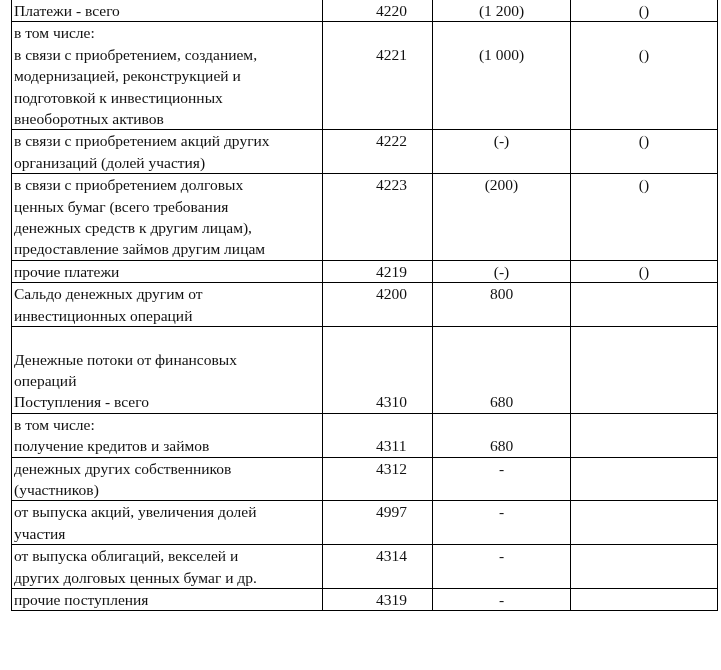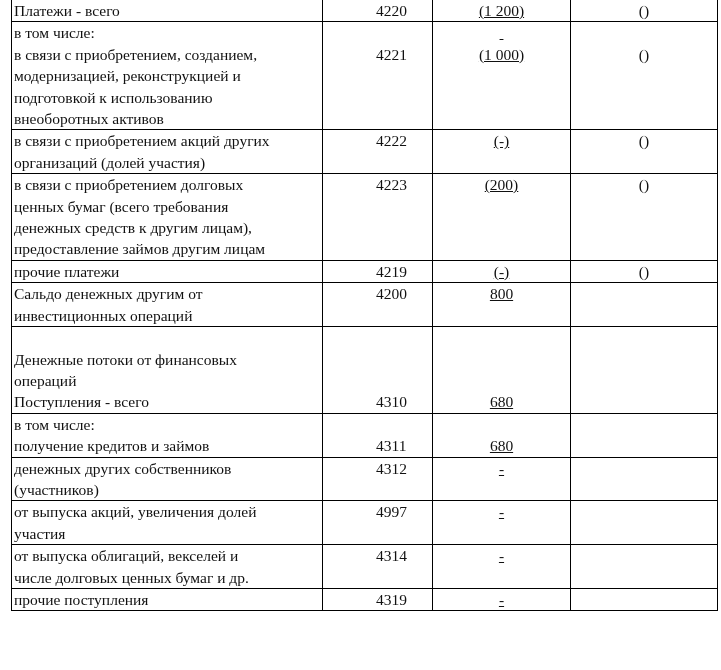--- a/index.html
+++ b/index.html
@@ -3,21 +3,21 @@
 <meta charset="utf-8">
 <style>
   html, body { margin:0; padding:0; background:#ffffff; }
   body { width:721px; height:670px; overflow:hidden; position:relative; }
   .doc { position:absolute; left:11px; top:-1px; }
   table { border-collapse:collapse; table-layout:fixed; width:706px;
     font-family:"Liberation Serif", "DejaVu Serif", serif; font-size:15.5px; color:#111; }
   col.c1 { width:311px; } col.c2 { width:110px; } col.c3 { width:138px; } col.c4 { width:147px; }
   td { border:1.3px solid #000; vertical-align:top; padding:0 2px; line-height:21.4px; }
   td.code { padding-left:53px; }
-  td.val { text-align:center;text-decoration:underline; }
+  td.val { text-align:center; }
   td.prev { text-align:center; }
   .bottom td { vertical-align:bottom; }
   .line { display:block; white-space:nowrap; }
 </style>
 </head>
 <body>
 
 <div class="doc">
 <table>
   <colgroup>
@@ -33,21 +33,21 @@
           </td>
       <td class="code">4220</td>
       <td class="val">(1 200)</td>
       <td class="prev">()</td>
     </tr>
     <tr>
       <td>
         <span class="line">в том числе:</span>
         <span class="line">в связи с приобретением, созданием,</span>
         <span class="line">модернизацией, реконструкцией и</span>
-        <span class="line">подготовкой к использованию</span>
+        <span class="line">подготовкой к инвестиционных</span>
         <span class="line">внеоборотных активов</span>
       </td>
       <td class="code"><span class="line">&nbsp;</span><span>4221</span></td>
       <td class="val"><span class="line">&nbsp;</span><span>(1 000)</span></td>
       <td class="prev"><span class="line">&nbsp;</span><span>()</span></td>
     </tr>
     <tr>
       <td>
         <span class="line">в связи с приобретением акций других</span>
         <span class="line">организаций (долей участия)</span>
@@ -118,21 +118,21 @@
         <span class="line">от выпуска акций, увеличения долей</span>
         <span class="line">участия</span>
       </td>
       <td class="code">4997</td>
       <td class="val">-</td>
       <td class="prev"></td>
     </tr>
     <tr>
       <td>
         <span class="line">от выпуска облигаций, векселей и</span>
-        <span class="line">числе долговых ценных бумаг и др.</span>
+        <span class="line">других долговых ценных бумаг и др.</span>
       </td>
       <td class="code">4314</td>
       <td class="val">-</td>
       <td class="prev"></td>
     </tr>
     <tr>
       <td>
             <span class="line">прочие поступления</span>
           </td>
       <td class="code">4319</td>

